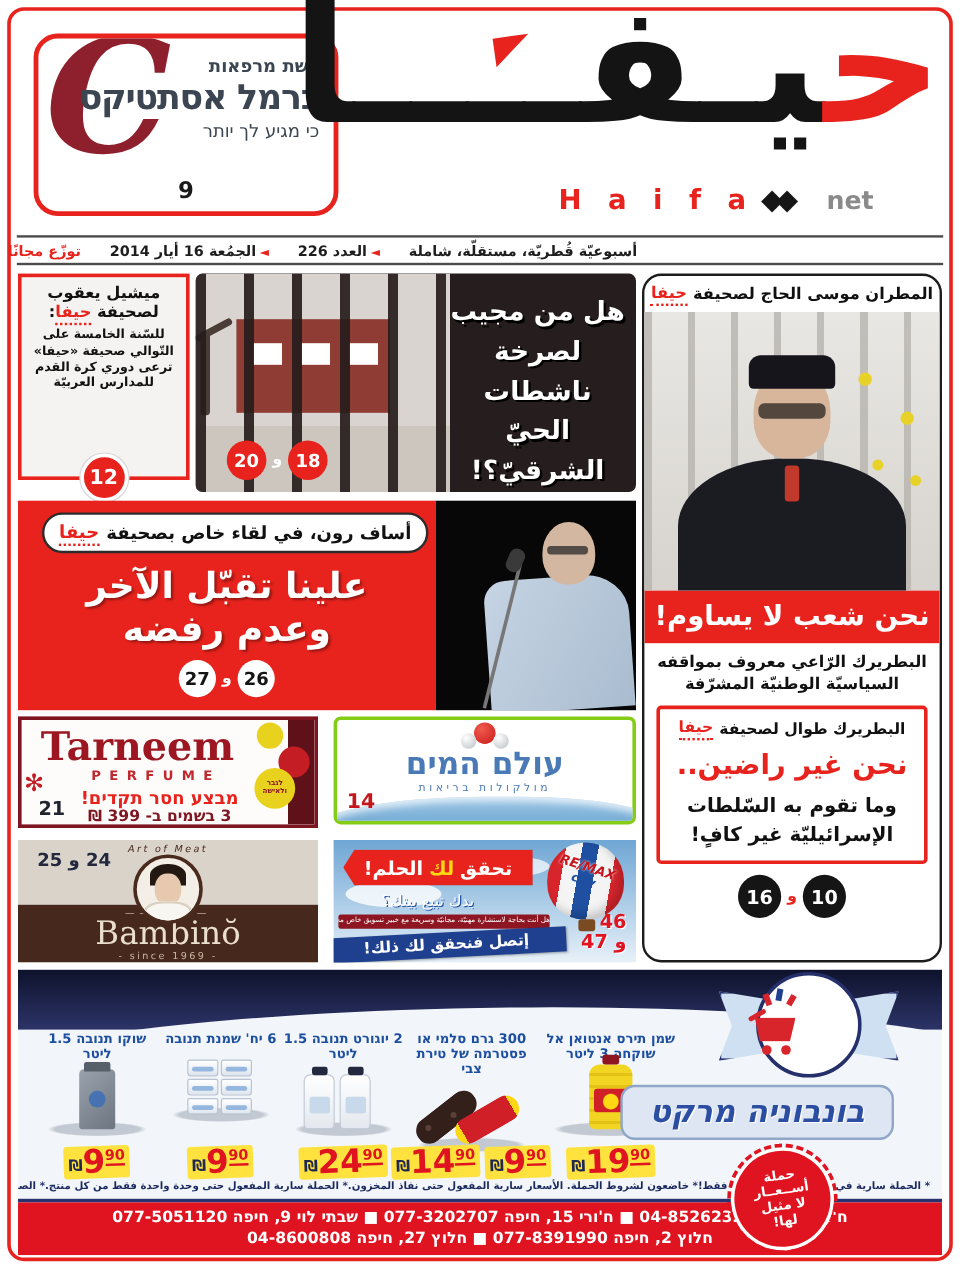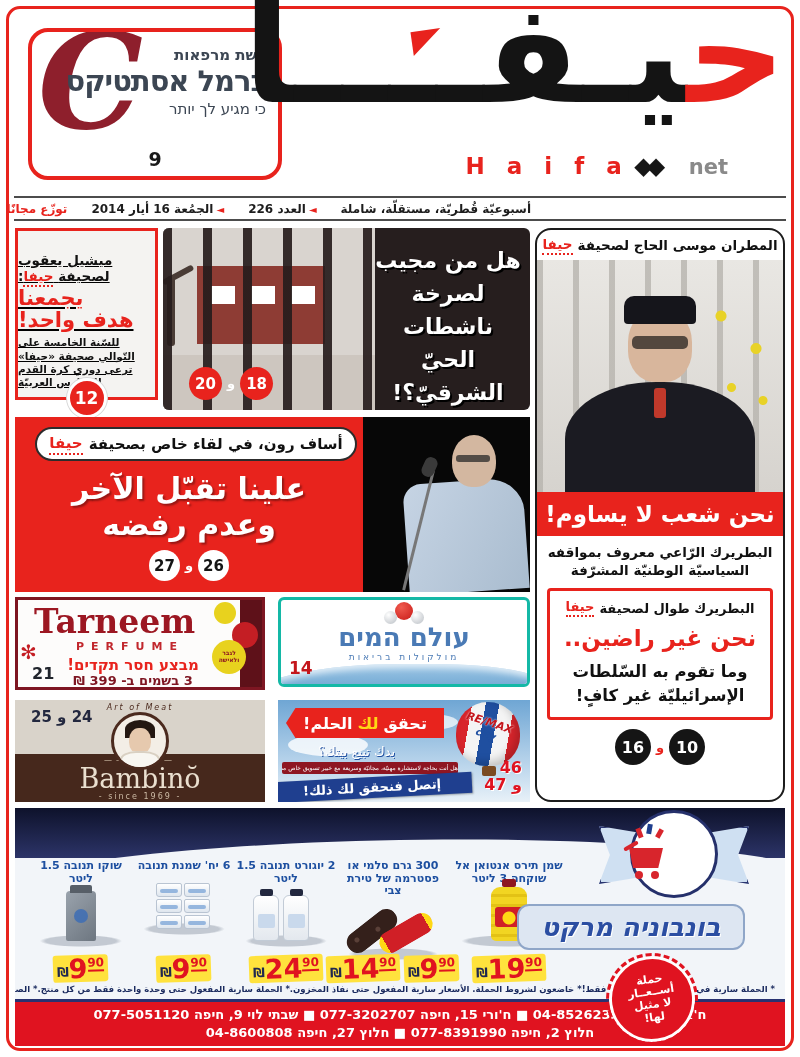--- a/index.html
+++ b/index.html
@@ -38,21 +38,21 @@
   .logo-mini { color:#e8231d; border-bottom:2px dotted #e8231d; padding-bottom:1px; }
   .pages { display:flex; direction:rtl; align-items:center; justify-content:center; gap:5px; }
   .circ { border-radius:50%; display:flex; align-items:center; justify-content:center; font-weight:bold; }
   .c-red { background:#e8231d; color:#fff; }
   .c-black { background:#151515; color:#fff; }
   .c-white { background:#fff; color:#151515; }
   .conj-red { color:#e8231d; font-weight:bold; font-size:13px; }
   .conj-white { color:#fff; font-weight:bold; font-size:13px; }
 
   
-  .story-michel { left:15px; top:228px; width:143px; height:172px; border:3px solid #e8231d; background:#f4f3f1; text-align:left; direction:rtl; padding-top:21px;text-decoration:underline; }
+  .story-michel { left:15px; top:228px; width:143px; height:172px; border:3px solid #e8231d; background:#f4f3f1; text-align:center; direction:rtl; padding-top:5px; }
   .michel-k { font-size:13.5px; font-weight:bold; color:#111; line-height:1.2; }
   .michel-h { color:#e8231d; font-weight:bold; font-size:21px; line-height:1.05; margin-top:3px; }
   .michel-sub { font-size:10.5px; font-weight:bold; color:#111; line-height:1.25; margin-top:5px; }
   .michel-circ { position:absolute; left:50%; bottom:-21px; transform:translateX(-50%); width:40px; height:40px; font-size:17px; border:3px solid #fff; box-shadow:0 0 0 1px #d7d7d7; }
 
   
   .story-eastern { left:163px; top:228px; width:367px; height:182px; background:#261e1e; border-radius:6px; overflow:hidden; }
   .eastern-photo { position:absolute; left:0; top:0; width:212px; height:100%; background:linear-gradient(#d9d4cf 0 70%, #cdc6bf 70% 100%); }
   .eastern-building { position:absolute; left:34px; top:38px; width:128px; height:78px; background:#8e3c34;
     background-image:linear-gradient(#fff 0 0), linear-gradient(#fff 0 0), linear-gradient(#fff 0 0);
@@ -111,21 +111,21 @@
   .tarneem-b2 { position:absolute; right:4px; top:22px; width:26px; height:26px; background:#c41e24; border-radius:50%; }
   .tarneem-b3 { position:absolute; right:16px; top:40px; width:34px; height:34px; background:#e8d21e; border-radius:50%; display:flex; align-items:center; justify-content:center; text-align:center; font-size:6px; font-weight:bold; color:#8c1420; direction:rtl; line-height:1.1; }
   .tarneem-splat { position:absolute; left:2px; top:40px; color:#c41e24; font-size:20px; }
   .tarneem-brand { position:absolute; left:16px; top:2px; font-family:"DejaVu Serif", serif; font-weight:bold; font-size:33px; color:#9c1722; }
   .tarneem-sub { position:absolute; left:58px; top:40px; font-size:11px; letter-spacing:7px; color:#c1272d; font-weight:bold; }
   .tarneem-promo { position:absolute; left:40px; top:56px; width:150px; text-align:center; color:#e8231d; font-weight:bold; font-size:15px; direction:rtl; }
   .tarneem-deal { position:absolute; left:40px; top:73px; width:150px; text-align:center; color:#7e1622; font-weight:bold; font-size:13px; direction:rtl; }
   .tarneem-page { position:absolute; left:14px; bottom:4px; font-weight:bold; font-size:16px; color:#20242c; }
 
   
-  .ad-water { left:278px; top:597px; width:252px; height:90px; border:3px solid #14b8a6; border-radius:6px; background:#fff; overflow:hidden; }
+  .ad-water { left:278px; top:597px; width:252px; height:90px; border:3px solid #84cc16; border-radius:6px; background:#fff; overflow:hidden; }
   .water-mol { position:absolute; left:50%; top:2px; transform:translateX(-50%); width:40px; height:22px; }
   .water-o { position:absolute; left:11px; top:0; width:18px; height:18px; background:radial-gradient(circle at 35% 30%, #f05a4f, #c81a17); border-radius:50%; }
   .water-h1 { position:absolute; left:0; top:9px; width:13px; height:13px; background:radial-gradient(circle at 35% 30%, #fff, #b9bec4); border-radius:50%; }
   .water-h2 { position:absolute; right:0; top:9px; width:13px; height:13px; background:radial-gradient(circle at 35% 30%, #fff, #b9bec4); border-radius:50%; }
   .water-title { position:absolute; left:0; top:22px; width:100%; text-align:center; color:#4a7ab5; font-weight:bold; font-size:26px; direction:rtl; }
   .water-sub { position:absolute; left:0; top:52px; width:100%; text-align:center; color:#4a7ab5; font-size:9px; letter-spacing:3px; direction:rtl; }
   .water-wave { position:absolute; left:-10%; bottom:-14px; width:120%; height:34px; background:linear-gradient(#9ec7e6,#5f9ccb); border-radius:50% 40% 0 0 / 90% 70% 0 0;
     box-shadow:inset 0 4px 6px rgba(255,255,255,.7); }
   .water-page { position:absolute; left:8px; bottom:6px; color:#c4161c; font-weight:bold; font-size:17px; z-index:2; }
 
@@ -247,24 +247,20 @@
   <span><span class="marker">◄</span><span>العدد 226</span></span>
   <span><span class="marker">◄</span><span>الجمُعة 16 أيار 2014</span></span>
   <span class="free-tag">توزّع مجانًا</span>
 </div>
 
 <div class="abs story-michel">
   <div class="michel-k">
     <div>ميشيل يعقوب</div>
     <div><span>لصحيفة</span> <span class="logo-mini">حيفا</span><span>:</span></div>
   </div>
-  <div class="michel-h">
-    <div>يجمعنا</div>
-    <div>هدف واحد!</div>
-  </div>
   <div class="michel-sub">
     <div>للسّنة الخامسة على</div>
     <div>التّوالي صحيفة «حيفا»</div>
     <div>ترعى دوري كرة القدم</div>
     <div>للمدارس العربيّة</div>
   </div>
   <div class="circ c-red michel-circ">12</div>
 </div>
 
 <div class="abs story-eastern">

